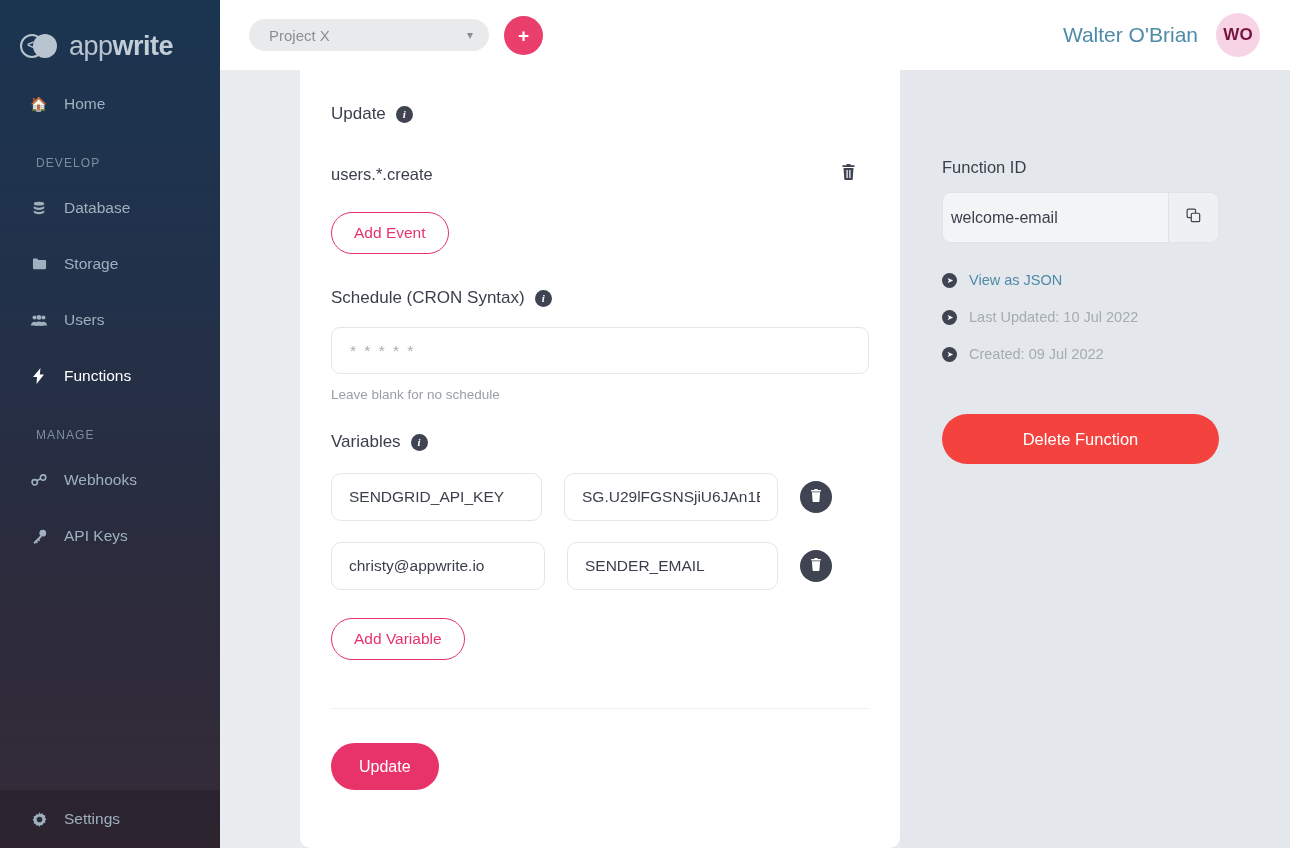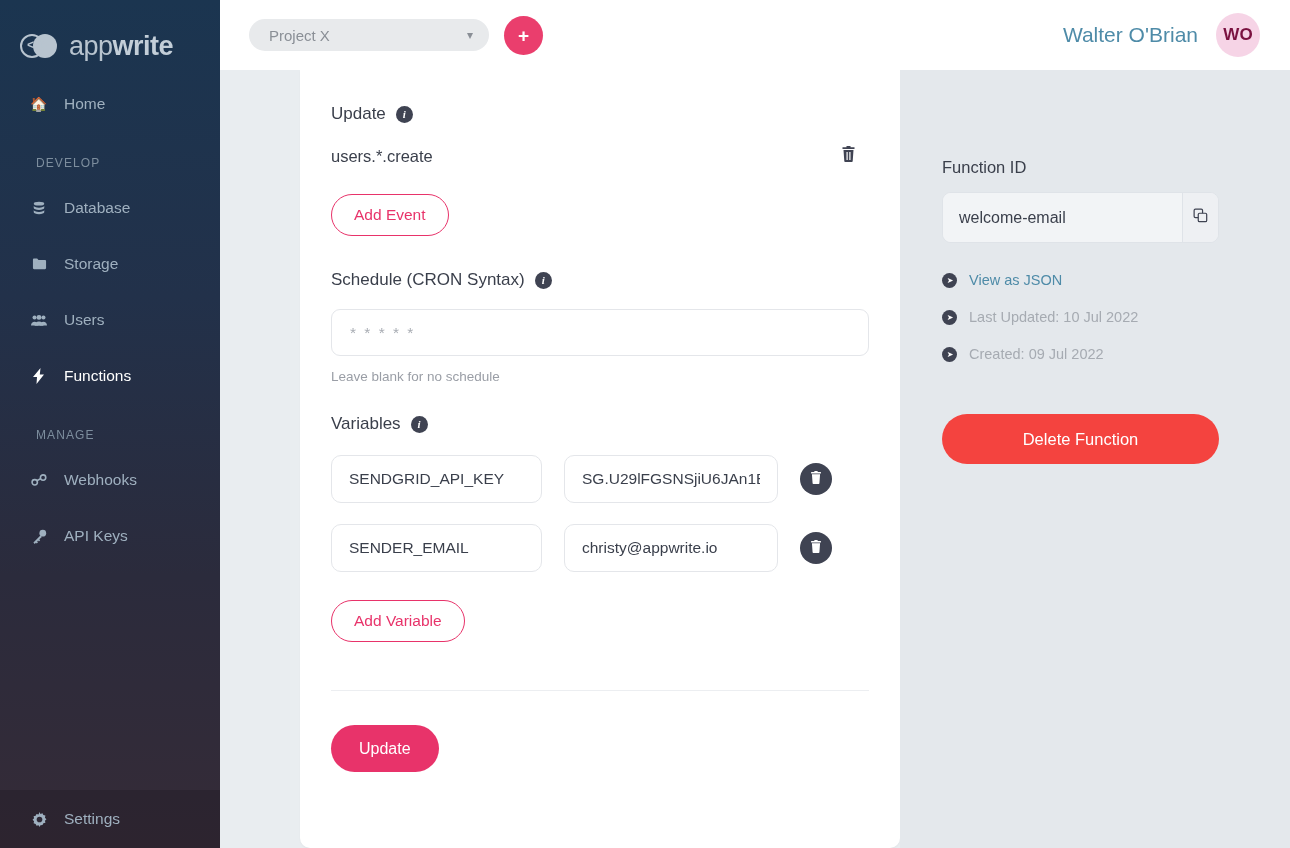--- a/index.html
+++ b/index.html
@@ -106,21 +106,21 @@
   .field-label.tight { padding-top: 30px; }
   .info-icon {
     width: 17px; height: 17px; border-radius: 50%; background: #3f4352;
     color: #fff; font-size: 11px; font-weight: 700; font-style: italic;
     display: inline-flex; align-items: center; justify-content: center;
     font-family: "Liberation Serif", serif; cursor: pointer;
   }
 
   .event-row {
     display: flex; align-items: center; justify-content: space-between;
-    margin-top: 22px;
+    margin-top: 40px;
   }
   .event-name { color: #3a3f4b; font-size: 16.5px; }
   .trash-plain { color: #3f4352; font-size: 16px; cursor: pointer; padding-right: 13px; }
 
   .pill-outline {
     display: inline-flex; align-items: center; justify-content: center;
     height: 42px; padding: 0 22px; border: 1.6px solid #e8336a;
     border-radius: 21px; color: #e8336a; font-size: 15.5px;
     background: #fff; cursor: pointer;
   }
@@ -160,21 +160,21 @@
 
   
   .side-panel { flex: 1; background: #e4e8ec; padding: 88px 0 0 42px; }
   .panel-label { color: #3a3f4b; font-size: 16.5px; }
   .fid-wrap {
     display: flex; width: 277px; height: 51px; margin-top: 15px;
     border: 1px solid #dfe3e8; border-radius: 9px; overflow: hidden; background: #f2f4f6;
   }
   .fid-input {
     flex: 1; border: none; background: #f2f4f6; outline: none;
-    color: #3a3f4b; font-size: 16px; padding: 0 16px;
+    color: #3a3f4b; font-size: 16px; padding: 0 8px;
     font-family: "Liberation Sans", sans-serif;
   }
   .copy-btn {
     width: 50px; background: #eef0f3; border-left: 1px solid #dfe3e8;
     display: flex; align-items: center; justify-content: center;
     color: #3f4352; font-size: 16px; cursor: pointer;
   }
   .meta-row { display: flex; align-items: center; gap: 12px; margin-top: 21px; }
   .meta-row.first { margin-top: 29px; }
   .chev-circle {
@@ -351,22 +351,22 @@
                 <span>
                   <svg width="12" height="13" viewBox="0 0 14 16" fill="currentColor">
                       <path d="M5 0h4v1.3h4V3H1V1.3h4z"></path>
                       <path d="M2 4h10l-.8 11.2c0 .5-.4.8-.9.8H3.7c-.5 0-.9-.3-.9-.8z"></path>
                     </svg>
                 </span>
               </span>
             </div>
 
             <div class="var-row">
+              <input class="var-input var-val" type="text" value="christy@appwrite.io" style="">
               <input class="var-input var-key" type="text" value="SENDER_EMAIL" style="">
-              <input class="var-input var-val" type="text" value="christy@appwrite.io" style="">
               <span class="trash-circle">
                 <span>
                   <svg width="12" height="13" viewBox="0 0 14 16" fill="currentColor">
                       <path d="M5 0h4v1.3h4V3H1V1.3h4z"></path>
                       <path d="M2 4h10l-.8 11.2c0 .5-.4.8-.9.8H3.7c-.5 0-.9-.3-.9-.8z"></path>
                     </svg>
                 </span>
               </span>
             </div>
 

